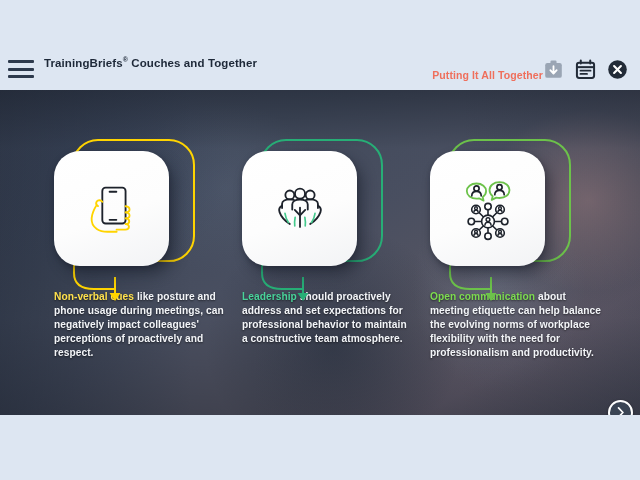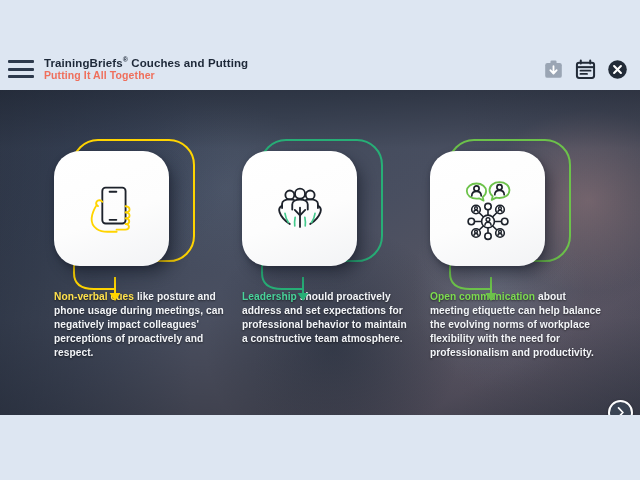--- a/index.html
+++ b/index.html
@@ -35,21 +35,21 @@
     background: #2d3a4d; border-radius: 1px;
   }
   .titles { margin-left: 10px; flex: 1 1 auto; min-width: 0; line-height: 1.12; }
   .title-main {
     font-size: 11.5px; font-weight: bold; color: #1d2838;
     letter-spacing: .1px; white-space: nowrap;
   }
   .title-main sup { font-size: 7px; vertical-align: super; font-weight: bold; }
   .title-sub {
     font-size: 10.5px; font-weight: bold; color: #ef6f5c;
-    letter-spacing: .1px; white-space: nowrap; margin-top: 1px;
+    letter-spacing: .1px; white-space: nowrap; margin-top: 1px; text-align: right;
   }
   .head-icons { display: flex; align-items: center; gap: 11px; flex: 0 0 auto; }
   .hicon { width: 21px; height: 21px; display: block; cursor: pointer; }
 
   
   .stage {
     position: absolute; left: 0; top: 90px;
     width: 640px; height: 325px;
     overflow: hidden;
     background: #3c4657;
@@ -133,21 +133,21 @@
 <div id="app">
 
   <div class="header">
     <div class="hamburger">
       <span></span>
       <span></span>
       <span></span>
     </div>
 
     <div class="titles">
-      <div class="title-main"><span>TrainingBriefs</span><sup>®</sup><span> Couches and Putting</span></div>
+      <div class="title-main"><span>TrainingBriefs</span><sup>®</sup><span> Couches and Together</span></div>
       <div class="title-sub">Putting It All Together</div>
     </div>
 
     <div class="head-icons">
 
       <svg class="hicon" viewBox="0 0 24 24">
         <rect x="2.5" y="4.5" width="19" height="17" rx="2.5" fill="#9aa5b4"></rect>
         <rect x="8.5" y="1.8" width="7" height="4" rx="1.4" fill="#9aa5b4"></rect>
         <path d="M12 8.2v7.2M12 16.6l-3.6-3.8M12 16.6l3.6-3.8" stroke="#ffffff" stroke-width="2.1" fill="none" stroke-linecap="round" stroke-linejoin="round"></path>
       </svg>

